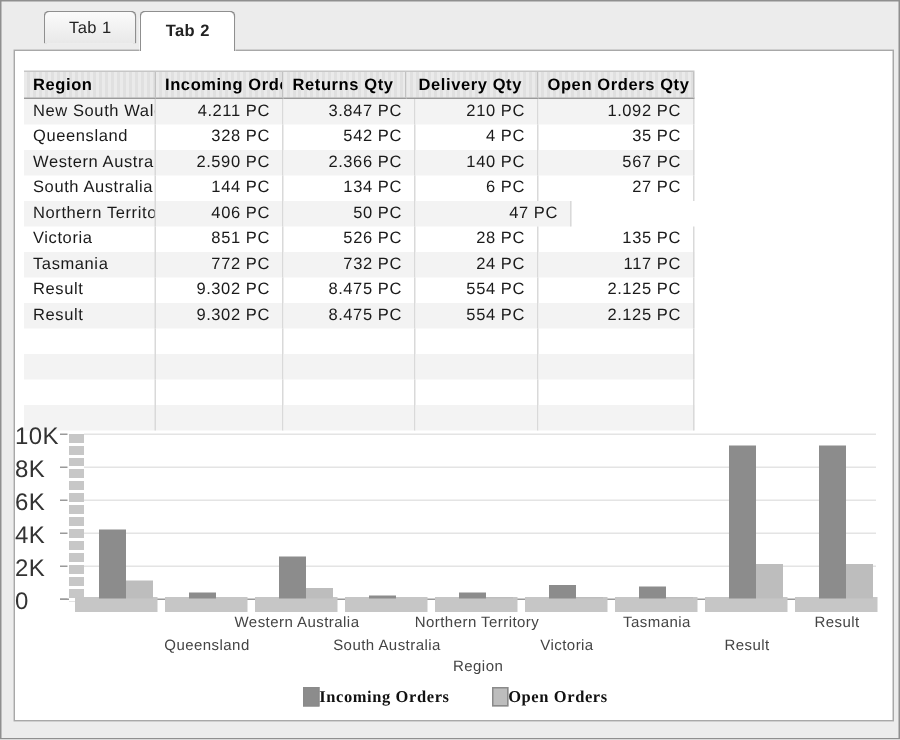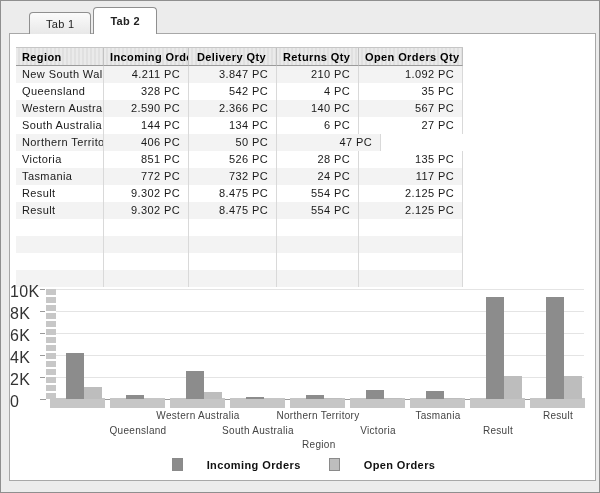--- a/index.html
+++ b/index.html
@@ -8,21 +8,21 @@
     font-family:"Liberation Sans","DejaVu Sans",sans-serif;
     background:#ececec;
     position:relative;
     overflow:hidden;
   }
   .window {
     position:absolute; left:0; top:0; width:600px; height:493px;
     border:1px solid #8f8f8f; background:#ececec;
   }
   
-  .tabbar { position:absolute; left:28px; top:6px; height:27px; display:flex; align-items:flex-end; z-index:5; }
+  .tabbar { position:absolute; left:28px; top:6px; height:27px; display:flex; align-items:flex-start; z-index:5; }
   .tab {
     border:1px solid #8f8f8f; border-bottom:none;
     border-radius:4px 4px 0 0;
     padding:0 16px; font-size:11px; color:#222;
     display:flex; align-items:center; justify-content:center;
     background:linear-gradient(#fbfbfb,#e8e8e8);
     height:22px; margin-right:2px; cursor:default;
     letter-spacing:.3px;
   }
   .tab.active {
@@ -66,42 +66,42 @@
   }
   .pedestal { position:absolute; background:#c6c6c6; }
   .bar { position:absolute; }
   .xlabel { position:absolute; font-size:10px; color:#444; text-align:center; letter-spacing:.3px; }
   .xaxis-title { position:absolute; font-size:10px; color:#444; letter-spacing:.3px; }
   
   .legend {
     position:absolute; left:0; top:424px; width:587px;
     display:flex; justify-content:center; gap:28px; align-items:center;
   }
-  .legend-item { display:flex; align-items:center; gap:24px; }
+  .legend-item { display:flex; align-items:center; gap:0;font-family:Liberation Serif, serif; }
   .swatch { width:11px; height:13px; border:1px solid #8a8a8a; }
   .legend-label { font-size:11px; font-weight:bold; color:#111; letter-spacing:.4px; }
 </style>
 </head>
 <body>
 
 <div class="window">
 
   <div class="tabbar">
     <div class="tab">Tab 1</div>
     <div class="tab active">Tab 2</div>
   </div>
 
   <div class="panel">
 
     <div class="datatable">
       <div class="tr header" id="theadrow">
           <div class="th c0 first">Region</div>
           <div class="th c1">Incoming Order</div>
+          <div class="th c3">Returns Qty</div>
           <div class="th c2">Delivery Qty</div>
-          <div class="th c3">Returns Qty</div>
           <div class="th c4">Open Orders Qty</div>
         </div>
       <div id="tbodyrows">
           <div class="tr alt">
             <div class="td c0 first">New South Wale</div>
             <div class="td c1 num">4.211 PC</div>
             <div class="td c2 num">3.847 PC</div>
             <div class="td c3 num">210 PC</div>
             <div class="td c4 num">1.092 PC</div>
           </div>

